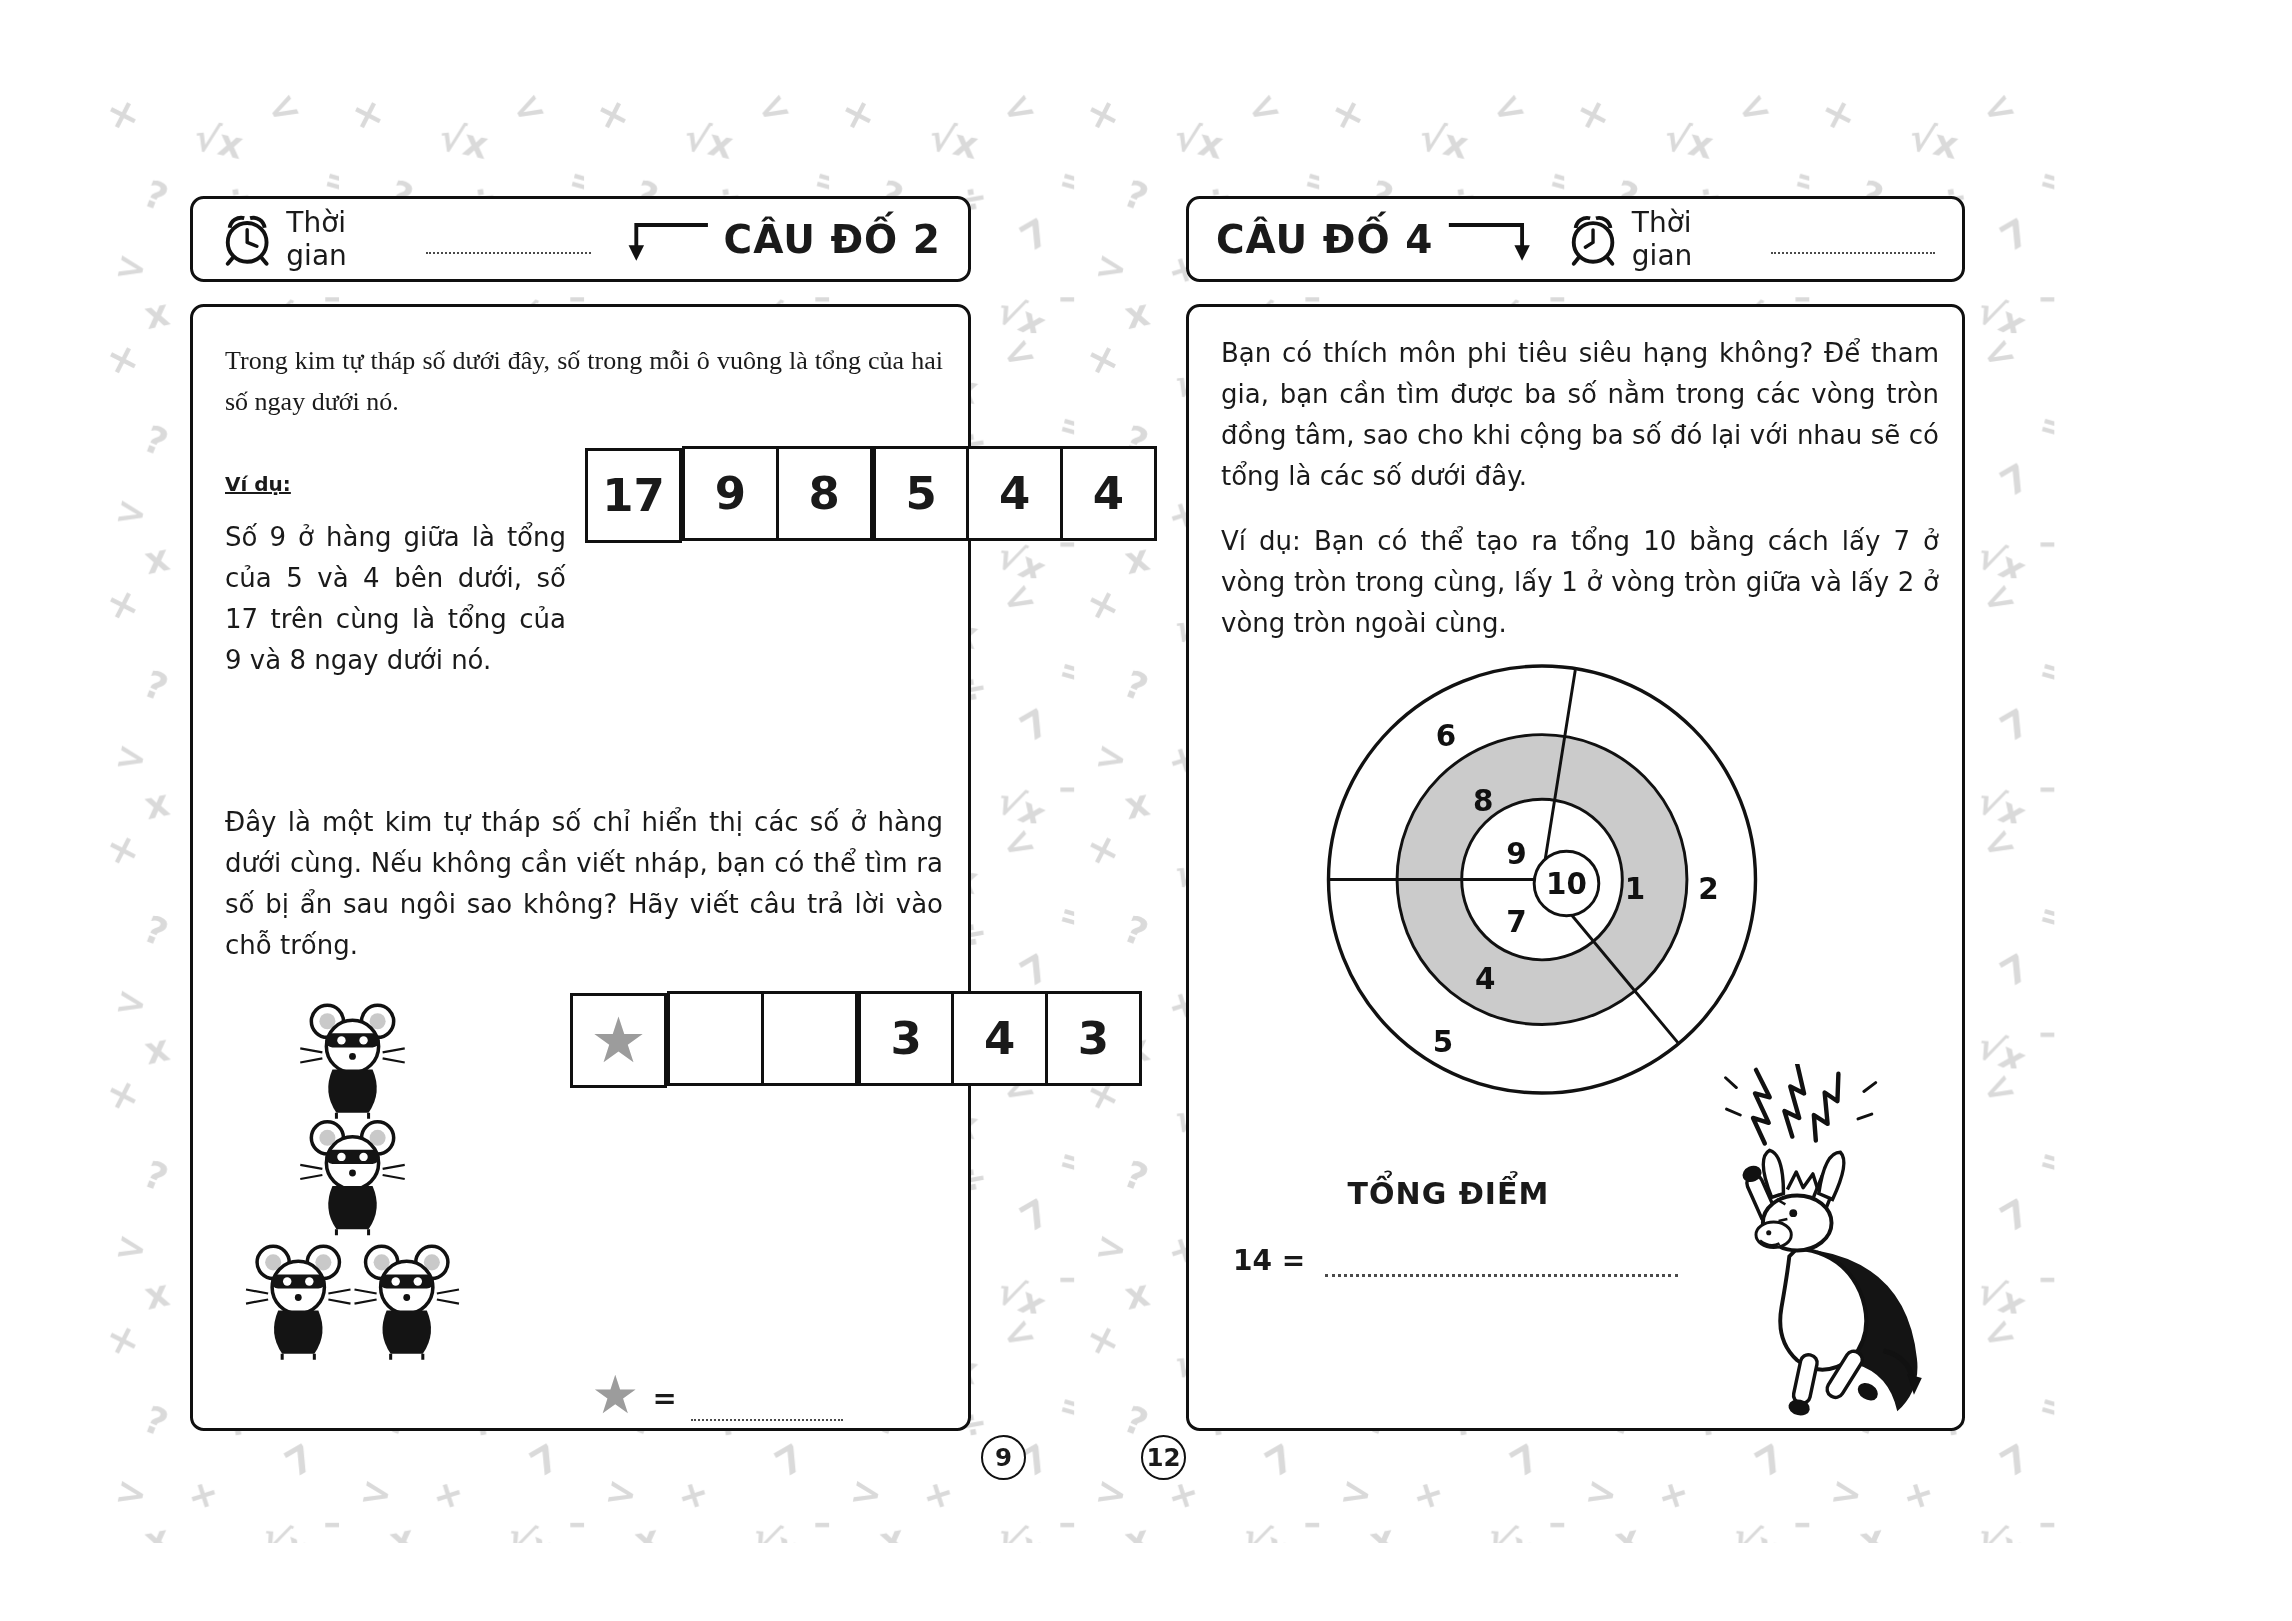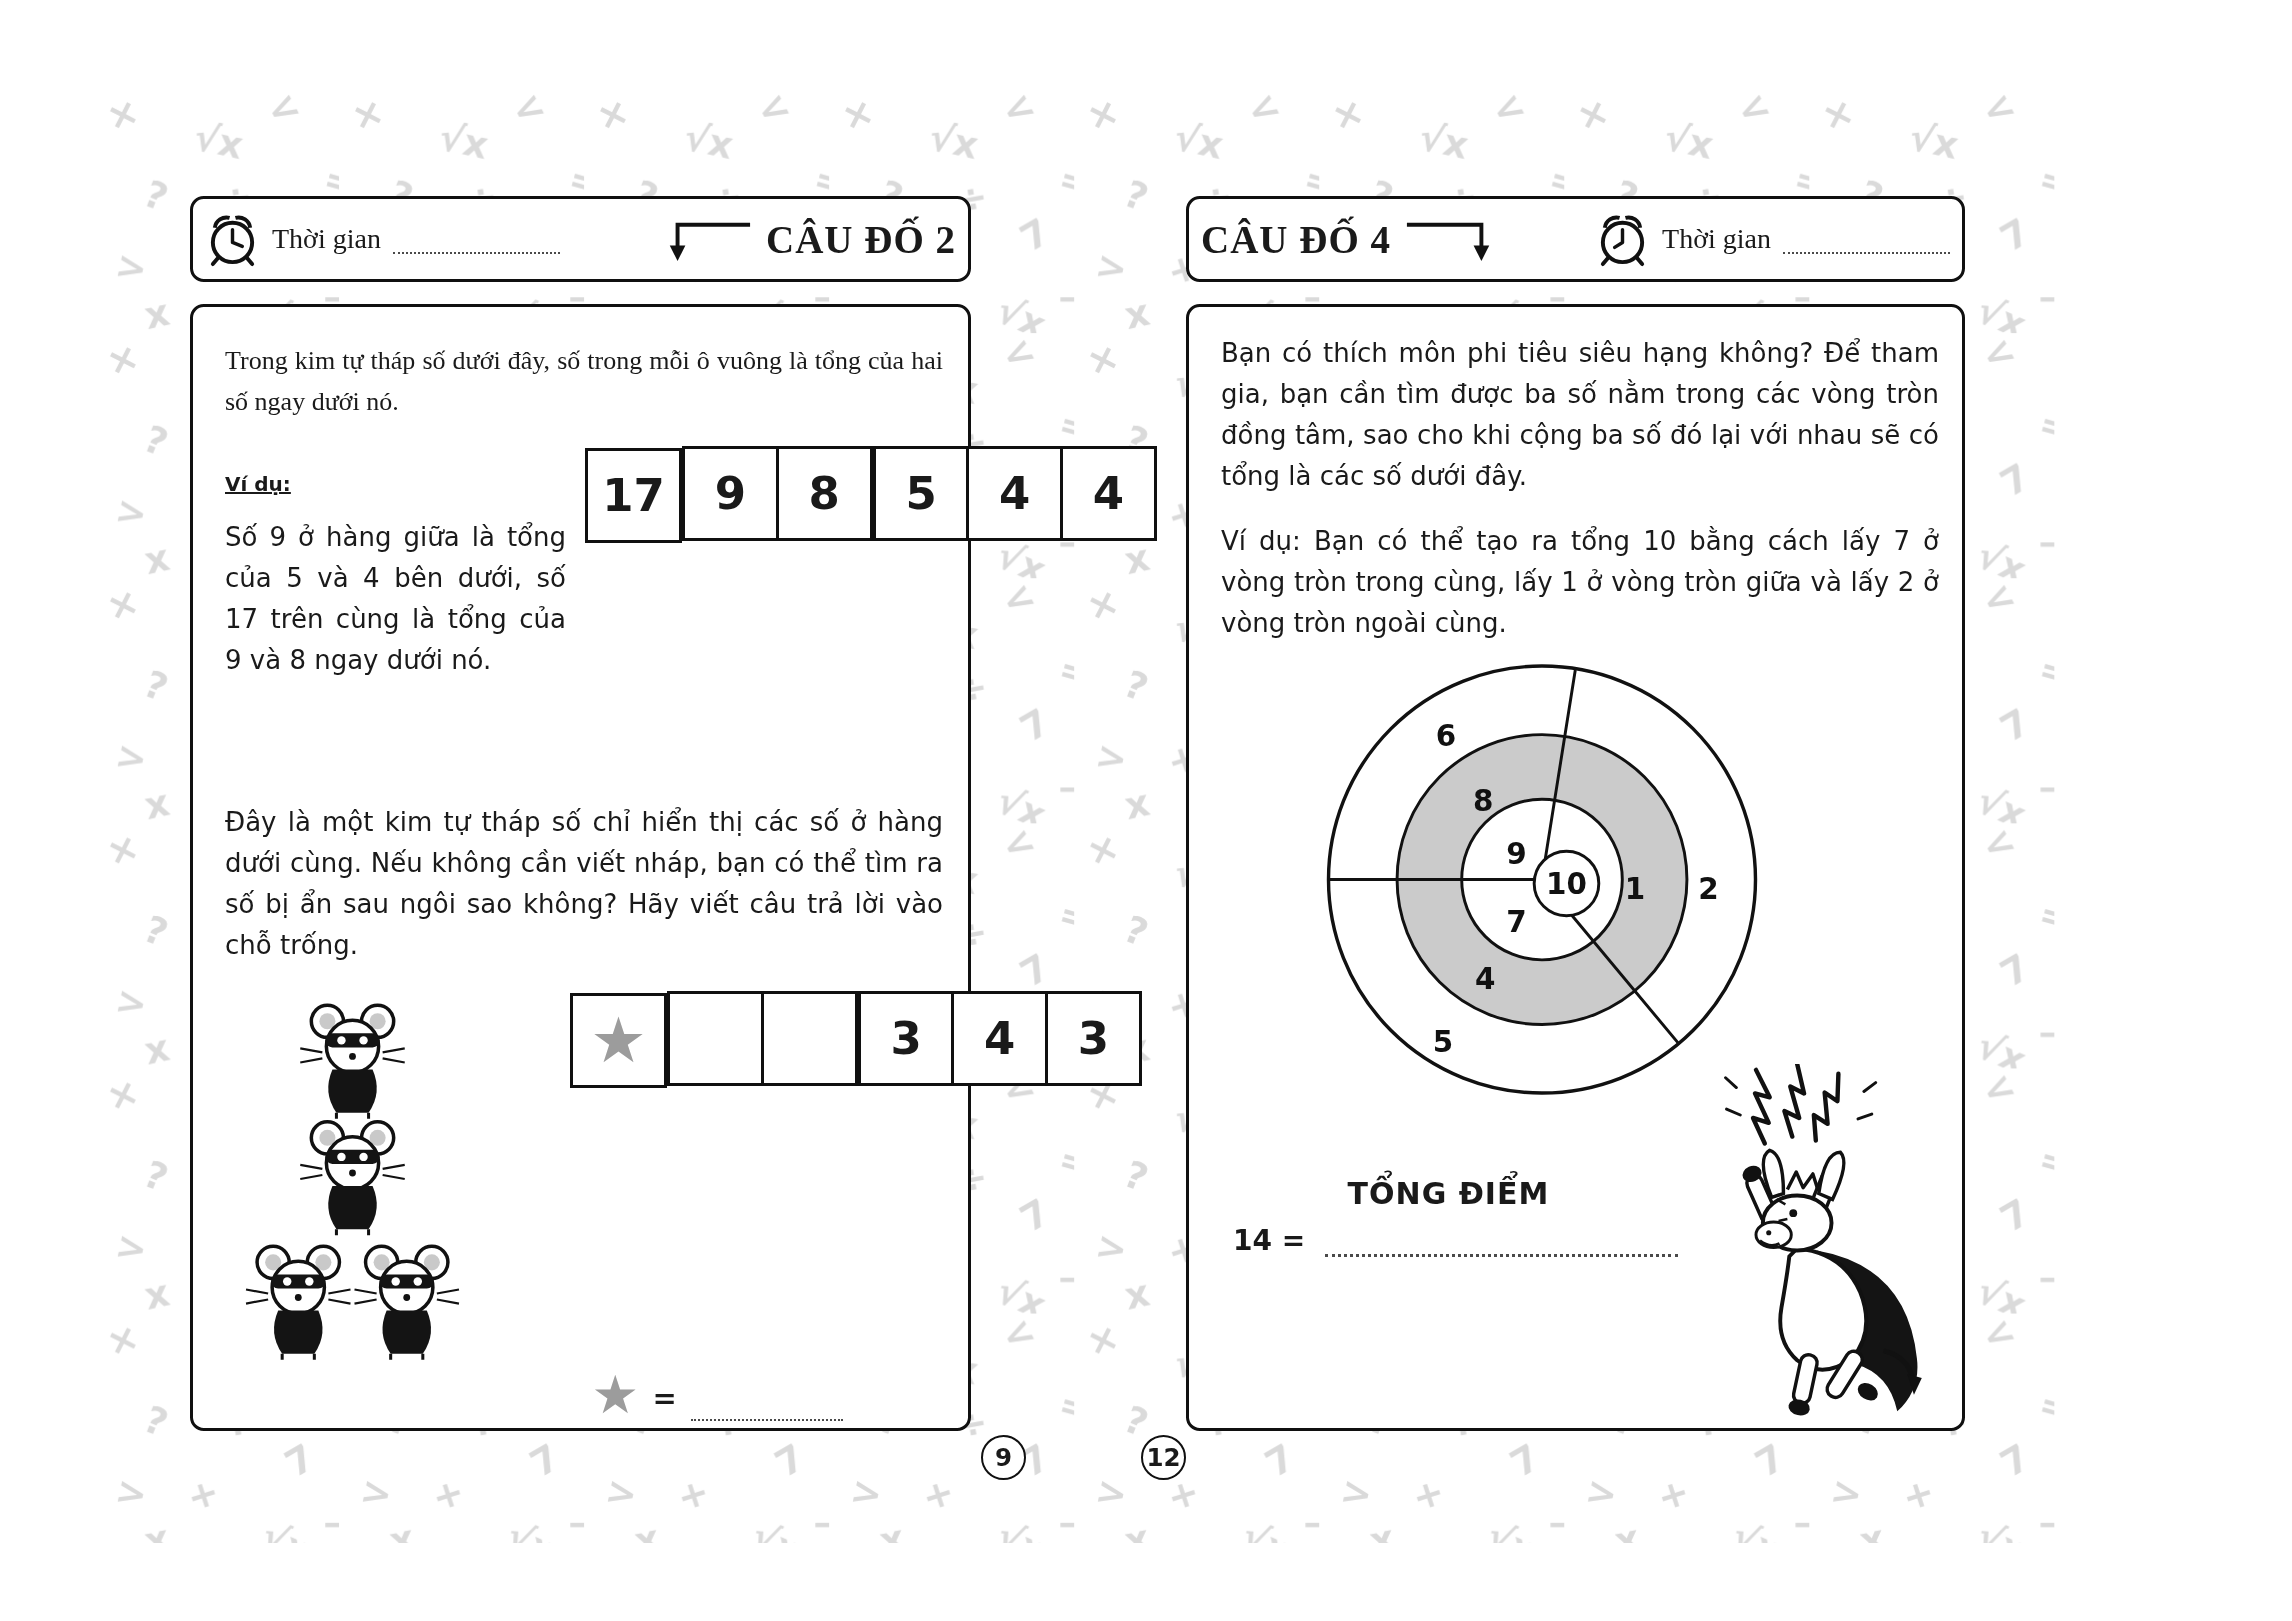--- a/index.html
+++ b/index.html
@@ -4,21 +4,21 @@
 <style>
   * { margin:0; padding:0; box-sizing:border-box; }
   html,body { width:2293px; height:1621px; background:#ffffff; }
   body { font-family:"DejaVu Sans", sans-serif; color:#1a1a1a; position:relative; overflow:hidden; }
   #canvas { position:absolute; inset:0; }
 
   svg.bg-pattern { position:absolute; left:94px; top:88px; }
   .pat-g text { fill:#dadada; font-family:"DejaVu Sans", sans-serif; font-weight:bold; font-size:38px; }
 
   .panel { position:absolute; background:#ffffff; border:3.4px solid #101010; border-radius:13.7px; }
-  .header-box { display:flex; align-items:center; padding:0 12px; gap:12px;font-family:Liberation Serif, serif; }
+  .header-box { display:flex; align-items:center; padding:0 27px; gap:12px; }
   .time-label { font-size:28px; }
   .dotline { display:inline-block; border-bottom:2.9px dotted #4a4a4a; }
   .time-dots { width:167px; height:29px; }
   .flex-sp { flex:1; }
   .puzzle-title { font-size:39px; font-weight:bold; letter-spacing:1px; white-space:nowrap; }
 
   .para { position:absolute; font-size:26px; line-height:1.58; text-align:justify; }
   .vi-du { position:absolute; font-size:20px; font-weight:bold;text-decoration:underline; }
 
   .pyramid { position:absolute; display:flex; flex-direction:row; align-items:center; }
@@ -40,21 +40,21 @@
                  font-size:24.5px; font-weight:bold; }
 
   svg.mice, svg.target, svg.donkey, svg.clock, svg.arrow { position:static; }
   svg.mice, svg.target, svg.donkey { position:absolute; }
 
   .target text { font-size:30px; font-weight:600; text-anchor:middle; fill:#111;
                  font-family:"DejaVu Sans", sans-serif; }
 
   .score-head { position:absolute; font-size:30px; font-weight:bold; text-align:center; letter-spacing:1px; }
   .score-rows { position:absolute; display:flex; flex-direction:column; gap:24.5px; }
-  .score-row { display:flex; align-items:flex-end; gap:17.6px; }
+  .score-row { display:flex; align-items:flex-end; gap:17.6px;margin-top:20px; }
   .score-label { font-size:28px; font-weight:bold; width:74px; }
   .score-dots { flex:0 0 353px; height:31px; border-bottom-width:3.4px; }
 </style>
 </head>
 <body>
 
 <div id="canvas">
 
   <svg class="bg-pattern" width="1976" height="1455" viewBox="0 0 2016 1484" preserveAspectRatio="none">
     <defs>

